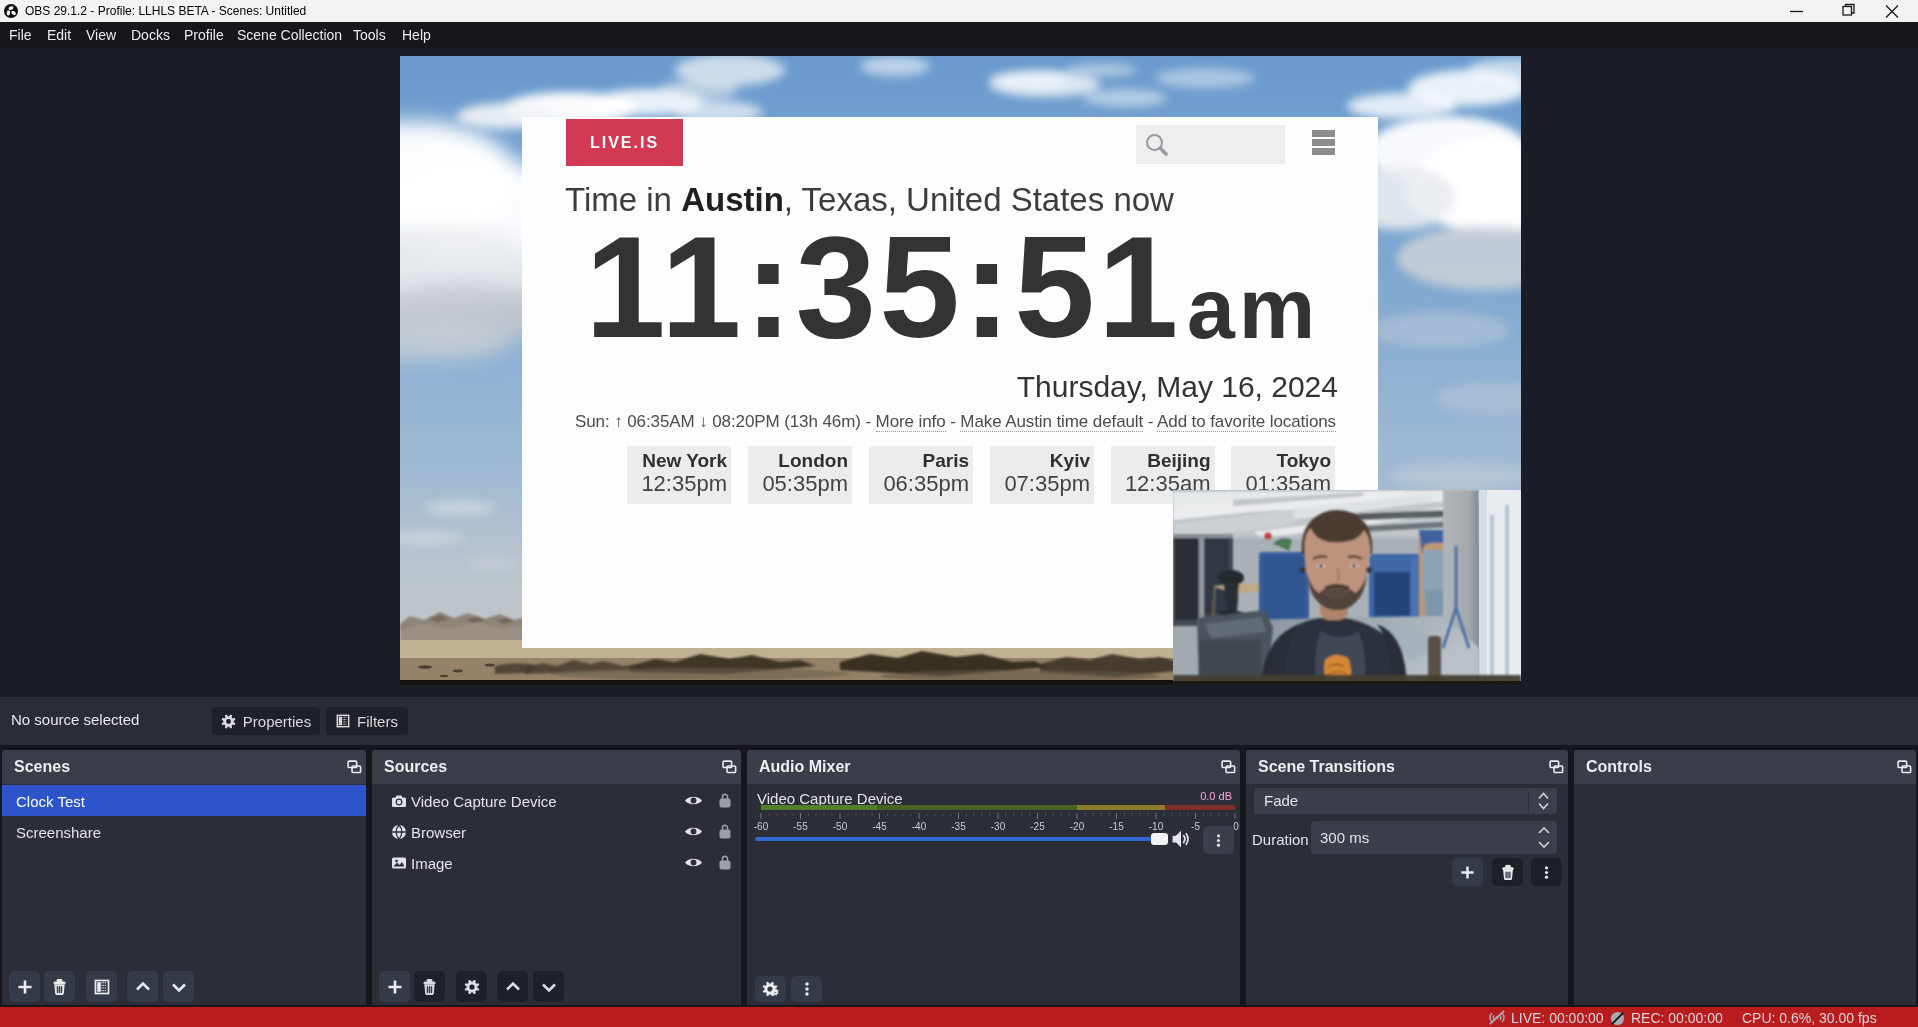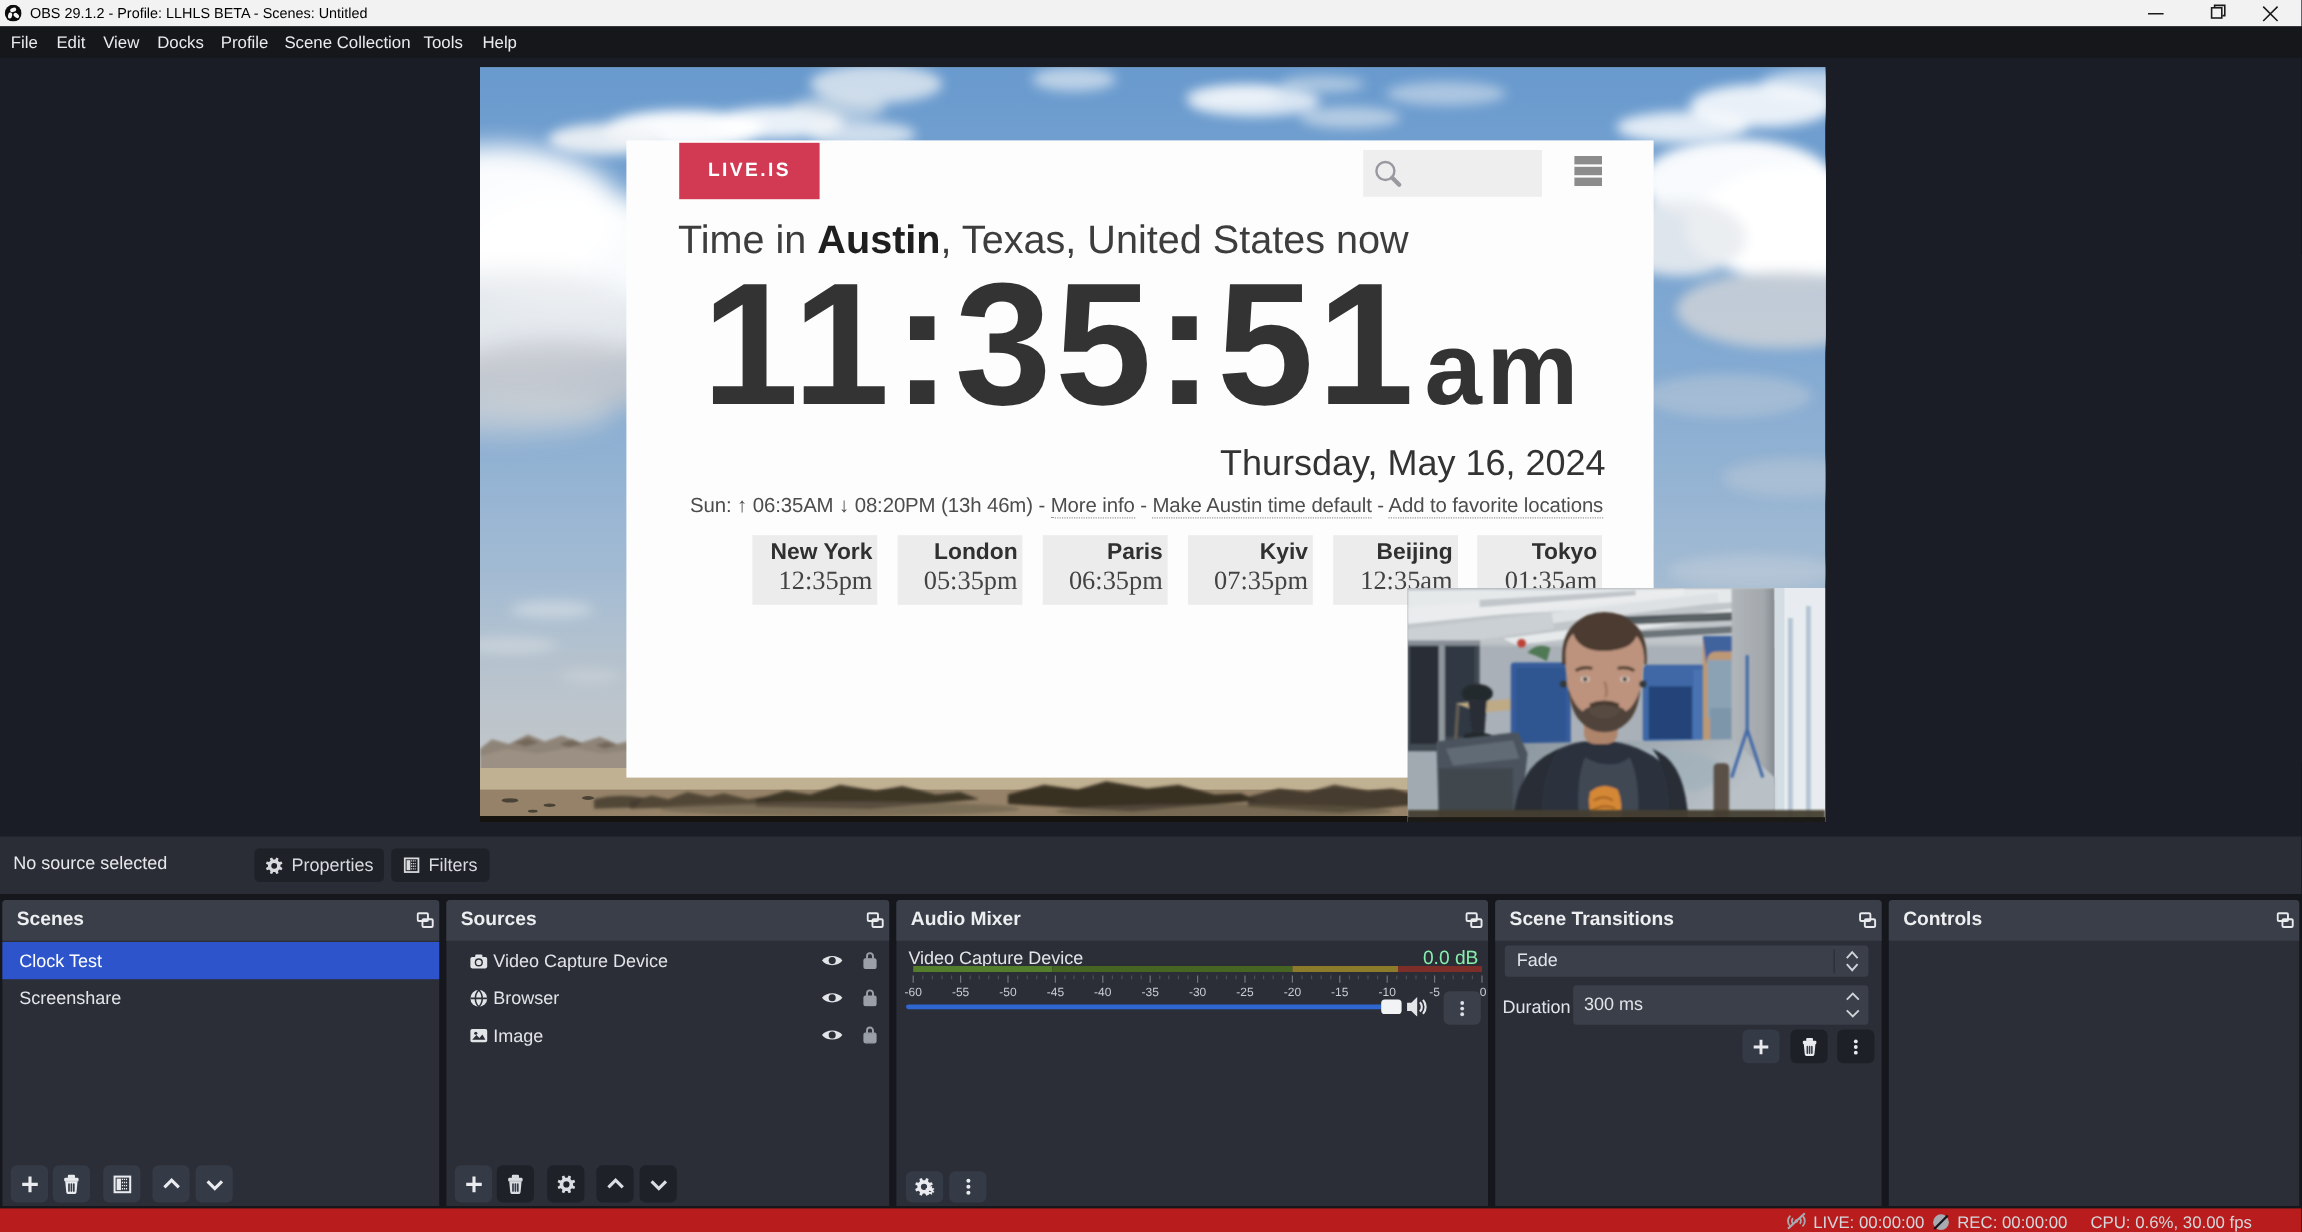--- a/index.html
+++ b/index.html
@@ -25,21 +25,21 @@
   #h1 b { color:#1f1f1f; }
   #bigtime { position:absolute; left:63px; top:99px; font-size:145px; font-weight:bold; color:#333;
              line-height:143px; white-space:nowrap; letter-spacing:3px;}
   #ampm { position:absolute; left:665px; top:148px; font-size:86px; font-weight:bold; color:#333; line-height:86px; letter-spacing:4px;}
   #date { position:absolute; right:40px; top:253px; font-size:30px; color:#333; white-space:nowrap; }
   #sunline { position:absolute; right:42px; top:295px; font-size:17px; letter-spacing:-0.1px; color:#4c4c4c; white-space:nowrap; }
   #sunline .lnk { border-bottom:1px dotted #9a9a9a; }
   #cities { position:absolute; left:105px; top:329px; width:710px; height:58px; }
   .city { position:absolute; top:0; width:104px; height:58px; background:#ececec; text-align:right; padding:4px 4px 0 0; }
   .city .nm { font-size:19px; font-weight:bold; color:#303030; line-height:21px;}
-  .city .tm { font-size:22px; color:#434343; line-height:25px;font-family:Liberation Serif, serif; }
+  .city .tm { font-size:22px; color:#434343; line-height:25px; }
 
   #webcam { position:absolute; left:773px; top:434px; width:348px; height:195px; overflow:hidden; background:#9aa2a8; }
 
   #srcbar { position:absolute; left:0; top:697px; width:1918px; height:48px; background:#2a2d36; }
   #srcbar .lbl { position:absolute; left:11px; top:14px; font-size:15px; color:#e6e8ea; }
   .tbtn { position:absolute; top:10px; height:28px; background:#1e2128; border-radius:4px; color:#d8dadd;
           font-size:15px; display:flex; align-items:center; justify-content:center; gap:7px; }
 
   .panel { position:absolute; top:750px; height:255px; background:#2b2e37; border-radius:3px 3px 0 0; }
   .phead { position:absolute; left:0; top:0; right:0; height:34px; background:#3a3e48; border-radius:3px 3px 0 0; }
@@ -591,21 +591,21 @@
       <span class="t">Audio Mixer</span>
     <svg width="15" height="14" viewBox="0 0 14 13">
         <g stroke="#e8eaed" fill="none" stroke-width="1.5">
           <rect x="1" y="1" width="8" height="6" rx="1"></rect>
           <rect x="4.7" y="5.6" width="8" height="6" rx="1"></rect>
         </g>
       </svg>
   </div>
   <div class="pbody">
     <span class="abs" style="left:10px;top:5px;font-size:15px;color:#e3e5e8">Video Capture Device</span>
-    <span class="abs" style="right:8px;top:5px;font-size:16px;color:#86efac">0.0 dB</span>
+    <span class="abs" style="right:8px;top:5px;font-size:11px;color:#f9a8d4">0.0 dB</span>
     <svg class="abs" style="left:0;top:20px" width="493" height="42" viewBox="0 0 493 42">
       <rect x="14" y="0" width="116" height="5" fill="#537e2b"></rect>
       <rect x="130" y="0" width="200" height="5" fill="#466522"></rect>
       <rect x="330" y="0" width="88" height="5" fill="#8c7b2b"></rect>
       <rect x="418" y="0" width="70" height="5" fill="#7e2e29"></rect>
       <g stroke="#70757b" stroke-width="1">
         <line x1="14" y1="8" x2="14" y2="14"></line>
           <line x1="53.5" y1="8" x2="53.5" y2="14"></line>
         <line x1="93" y1="8" x2="93" y2="14"></line>
           <line x1="132.5" y1="8" x2="132.5" y2="14"></line>

